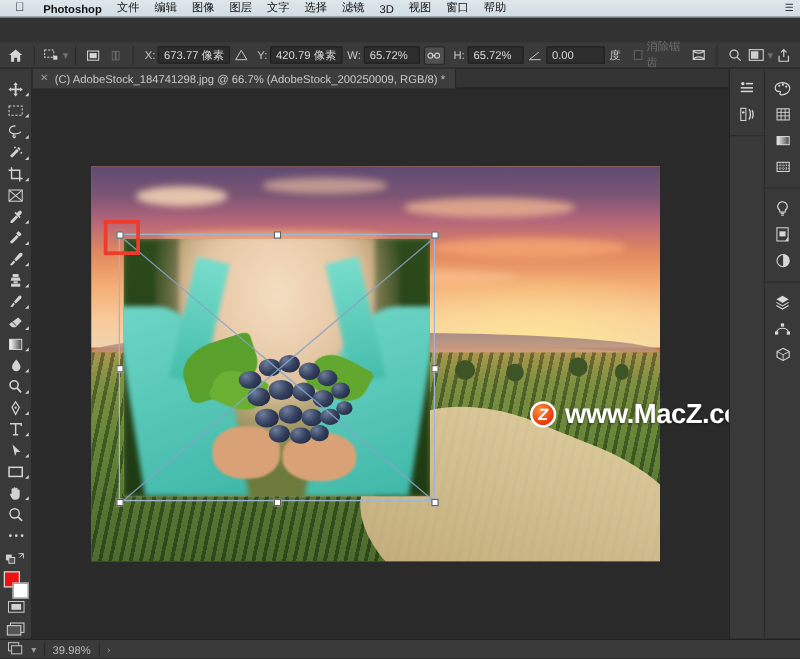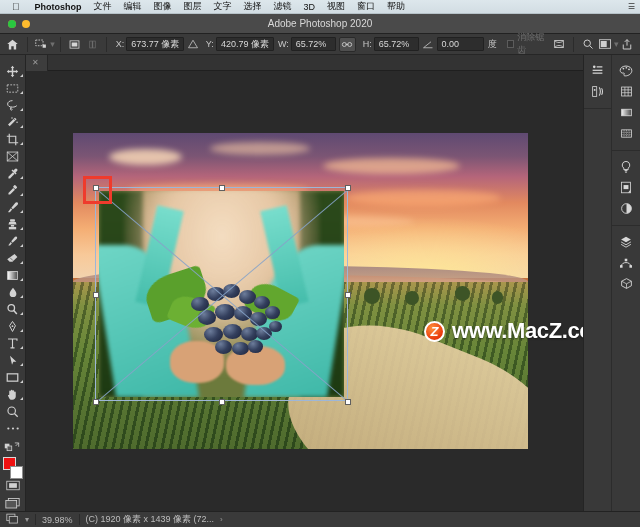--- a/index.html
+++ b/index.html
@@ -200,28 +200,20 @@
     <span class="mi">选择</span>
     <span class="mi">滤镜</span>
     <span class="mi">3D</span>
     <span class="mi">视图</span>
     <span class="mi">窗口</span>
     <span class="mi">帮助</span>
     <span class="spacer"></span>
     <span class="rt">☰</span>
   </div>
 
-  <div class="titlebar">
-    <span class="lights">
-      <i class="r"></i>
-      <i class="y"></i>
-      <i class="g"></i>
-    </span>
-    <span class="wt">Adobe Photoshop 2020</span>
-  </div>
 
   <div class="optionsbar">
     <span class="ob-icon">
       <svg width="13" height="13" viewBox="0 0 16 16">
           <path d="M8 2L1.5 7.5h2V14h3v-4h3v4h3V7.5h2z" fill="#d5d5d5"></path>
         </svg>
     </span>
     <span class="ob-sep"></span>
     <span class="ob-icon">
       <svg width="14" height="13" viewBox="0 0 16 16">
@@ -306,20 +298,21 @@
       <svg width="12" height="13" viewBox="0 0 16 16">
         <path d="M8 1.5v8M5 4.5L8 1.5l3 3" fill="none" stroke="#cfcfcf" stroke-width="1.3"></path>
         <path d="M3 8v6h10V8" fill="none" stroke="#cfcfcf" stroke-width="1.3"></path>
       </svg>
     </span>
   </div>
 
   <div class="doctabs">
     <div class="doctab">
       <span class="x">✕</span>
+      <span>(C) AdobeStock_184741298.jpg @ 66.7% (AdobeStock_200250009, RGB/8) *</span>
     </div>
   </div>
 
   <div class="toolbar">
     <div class="tool has-sub">
       <svg width="13" height="13" viewBox="0 0 16 16">
           <path d="M8 1l2.2 2.6H8.9v3.5h3.5V5.8L15 8l-2.6 2.2V8.9H8.9v3.5h1.3L8 15l-2.2-2.6h1.3V8.9H3.6v1.3L1 8l2.6-2.2v1.3h3.5V3.6H5.8z" fill="#d2d2d2"></path>
         </svg>
     </div>
     <div class="tool has-sub">
@@ -665,17 +658,16 @@
     <span>
       <svg width="13" height="12" viewBox="0 0 16 14">
         <rect x="1" y="1" width="10" height="8" fill="none" stroke="#c2c2c2"></rect>
         <rect x="4" y="4" width="10" height="8" fill="#3a3a3a" stroke="#c2c2c2"></rect>
       </svg>
     </span>
     <span class="arrow">▾</span>
     <span class="sb-sep"></span>
     <span>39.98%</span>
     <span class="sb-sep"></span>
-    <span>(C) 1920 像素 x 1439 像素 (72...</span>
     <span class="arrow">›</span>
   </div>
 
 </div>
 
 </body></html>

